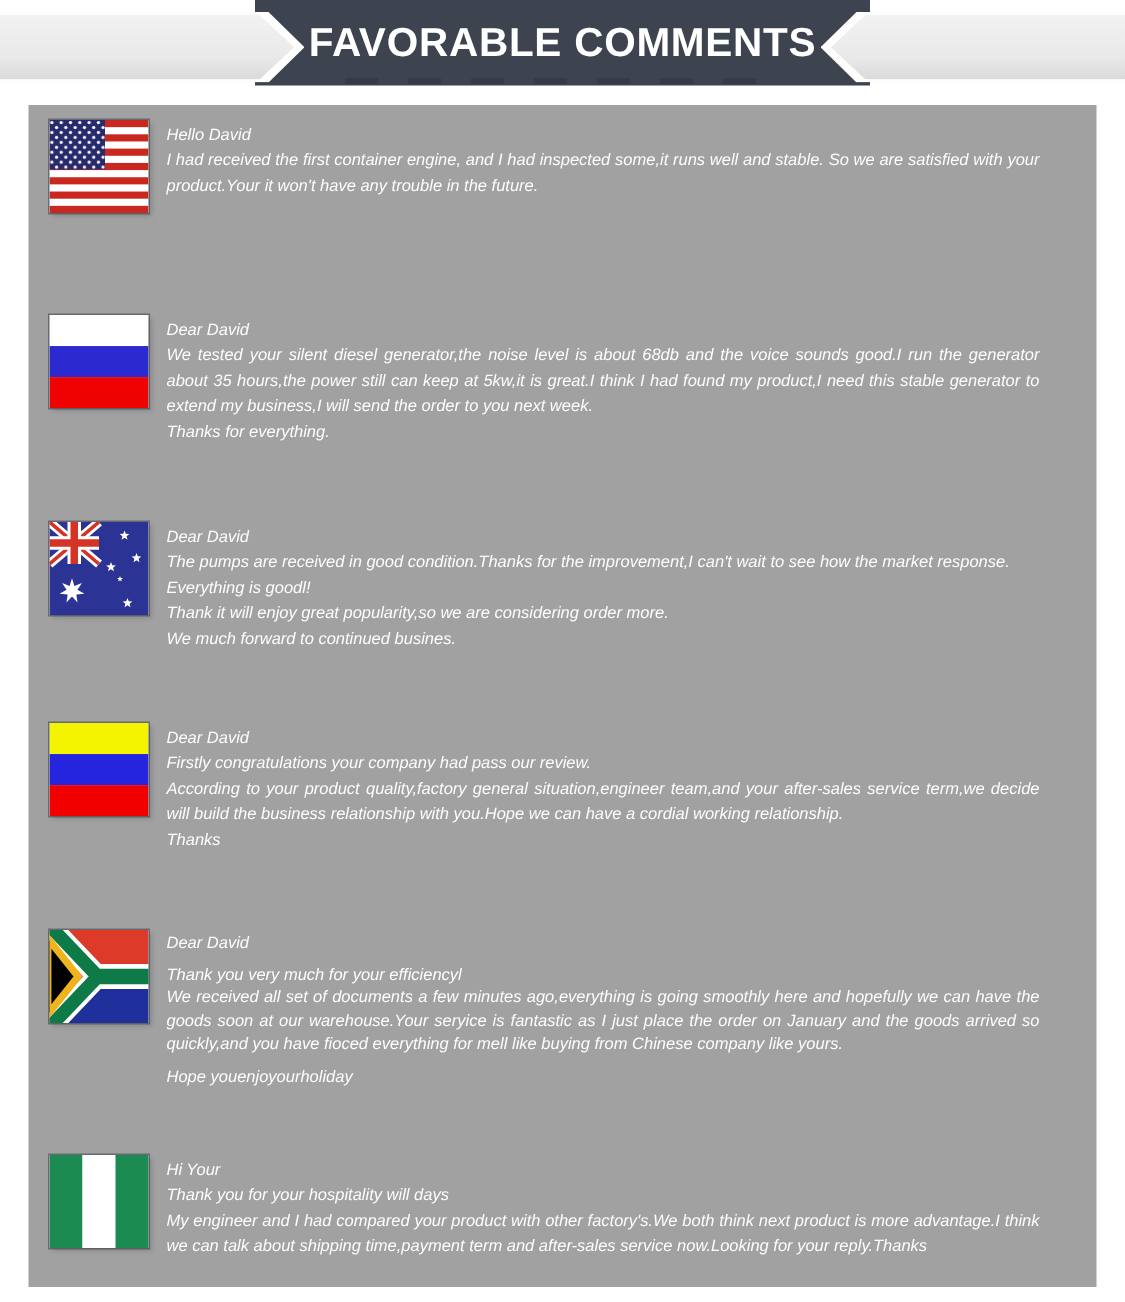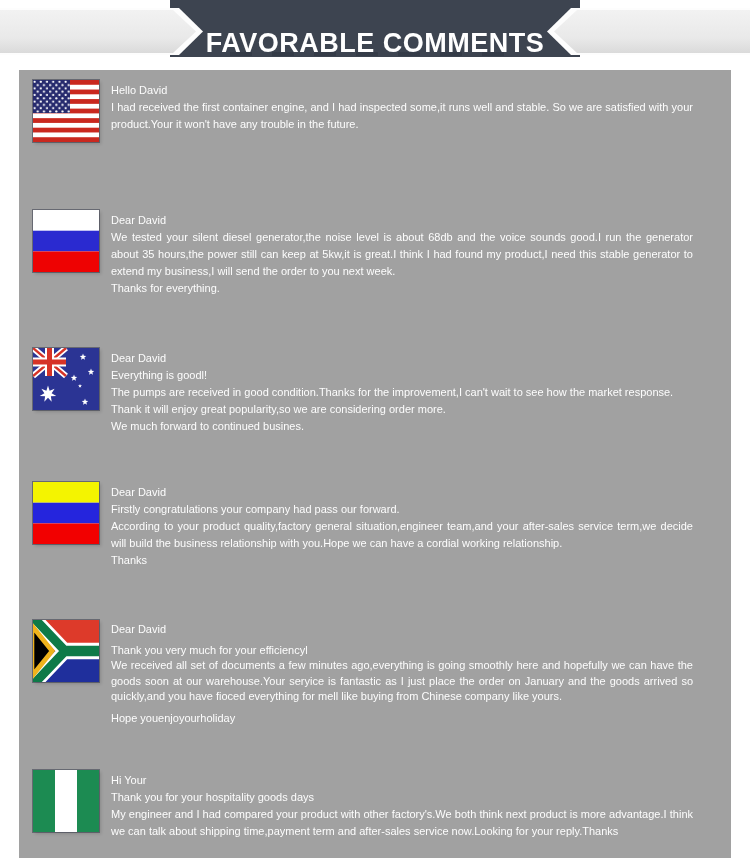--- a/index.html
+++ b/index.html
@@ -13,21 +13,21 @@
   .ribbon{
     position:absolute;left:170px;top:0;width:410px;height:57px;
     background:#3d4450;z-index:1;
   }
   .ribbon::after{
     content:"";position:absolute;left:60px;right:60px;bottom:1px;height:4px;
     background:repeating-linear-gradient(90deg,#323945 0 22px,transparent 22px 42px);
     opacity:.8;
   }
   .ribbon-title{
-    position:absolute;left:0;right:0;top:15px;height:57px;line-height:57px;
+    position:absolute;left:0;right:0;top:0;height:57px;line-height:57px;
     text-align:center;color:#ffffff;font-size:27px;font-weight:bold;
     letter-spacing:.5px;z-index:4;
   }
   .side-white{position:absolute;background:#fdfdfd;z-index:2;}
   .side-bar{
     position:absolute;z-index:3;
     background:linear-gradient(#f2f2f2 0%,#e9e9e9 65%,#dadada 100%);
   }
   .side-white.left{left:0;top:8px;width:203px;height:47px;
     clip-path:polygon(0 0,calc(100% - 24px) 0,100% 50%,calc(100% - 24px) 100%,0 100%);}
@@ -54,21 +54,21 @@
   .flag{
     width:66px;height:62px;flex:none;position:relative;
     outline:1px solid rgba(35,40,60,.45);
     box-shadow:2px 2px 3px rgba(0,0,0,.15);
     background:#fff;
   }
   .flag svg{display:block;width:66px;height:62px;}
 
   .ctext{flex:1;margin-left:12px;color:#fdfdfd;font-size:11px;line-height:17px;padding-top:2px;}
   .greeting{margin:0 0 8px 0;}
-  .ctext p{margin:0;}
+  .ctext p{margin:0;font-style:italic;}
   .just{text-align:justify;}
   
   .tight{line-height:15.5px;}
   .tight .greeting{margin-bottom:5px;}
   .tight .closing{margin-top:6px;}
 </style>
 </head>
 <body>
 
 <div class="banner">
@@ -141,38 +141,38 @@
         <polygon fill="#ffffff" points="15,37.5 16.61,42.67 21.64,40.7 18.61,45.17 23.29,47.89 17.89,48.31 18.69,53.66 15,49.7 11.31,53.66 12.11,48.31 6.71,47.89 11.39,45.17 8.36,40.7 13.39,42.67"></polygon>
         <use href="#star5" transform="translate(50,9)"></use>
         <use href="#star5" transform="translate(41,30)"></use>
         <use href="#star5" transform="translate(58,24)"></use>
         <use href="#star5" transform="translate(52,54)"></use>
         <use href="#star5" transform="translate(47,38) scale(0.6)"></use>
       </svg>
     </div>
     <div class="ctext">
       <p class="greeting">Dear David</p>
+      <p>The pumps are received in good condition.Thanks for the improvement,I can't wait to see how the market response.</p>
       <p>Everything is goodl!</p>
-      <p>The pumps are received in good condition.Thanks for the improvement,I can't wait to see how the market response.</p>
       <p>Thank it will enjoy great popularity,so we are considering order more.</p>
       <p>We much forward to continued busines.</p>
     </div>
   </div>
 
   <div class="comment">
     <div class="flag">
       <svg viewBox="0 0 66 62" preserveAspectRatio="none" aria-hidden="true">
         <rect width="66" height="20.7" fill="#f4f400"></rect>
         <rect y="20.7" width="66" height="20.7" fill="#2525dd"></rect>
         <rect y="41.4" width="66" height="20.6" fill="#f20000"></rect>
       </svg>
     </div>
     <div class="ctext">
       <p class="greeting">Dear David</p>
-      <p>Firstly congratulations your company had pass our forward.</p>
+      <p>Firstly congratulations your company had pass our review.</p>
       <p class="just">According to your product quality,factory general situation,engineer team,and your after-sales service term,we decide will build the business relationship with you.Hope we can  have a cordial working relationship.</p>
       <p>Thanks</p>
     </div>
   </div>
 
   <div class="comment">
     <div class="flag">
       <svg viewBox="0 0 90 60" preserveAspectRatio="none" aria-hidden="true">
         <rect width="90" height="30" fill="#dd3a2a"></rect>
         <rect y="30" width="90" height="30" fill="#1f2f9c"></rect>
@@ -192,18 +192,18 @@
   <div class="comment">
     <div class="flag">
       <svg viewBox="0 0 66 62" preserveAspectRatio="none" aria-hidden="true">
         <rect width="22" height="62" fill="#1c8b52"></rect>
         <rect x="22" width="22" height="62" fill="#ffffff"></rect>
         <rect x="44" width="22" height="62" fill="#1c8b52"></rect>
       </svg>
     </div>
     <div class="ctext">
       <p class="greeting">Hi Your</p>
-      <p>Thank you for your hospitality goods days</p>
+      <p>Thank you for your hospitality will days</p>
       <p class="just">My engineer and I had compared your product with other factory's.We both think next product is more advantage.I think we can talk about shipping time,payment term and after-sales service now.Looking for your reply.Thanks</p>
     </div>
   </div>
 
 </div>
 
 </body></html>

